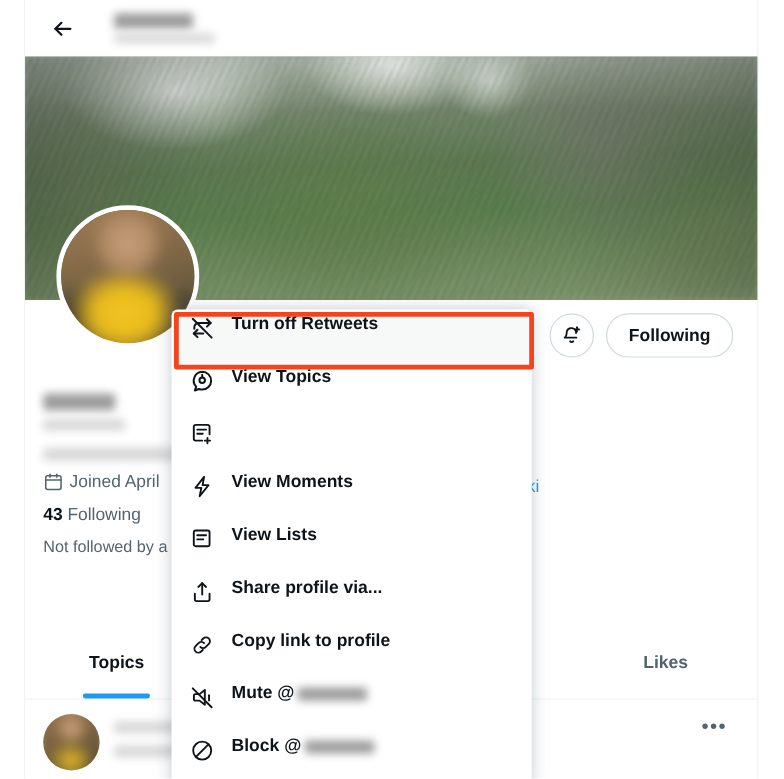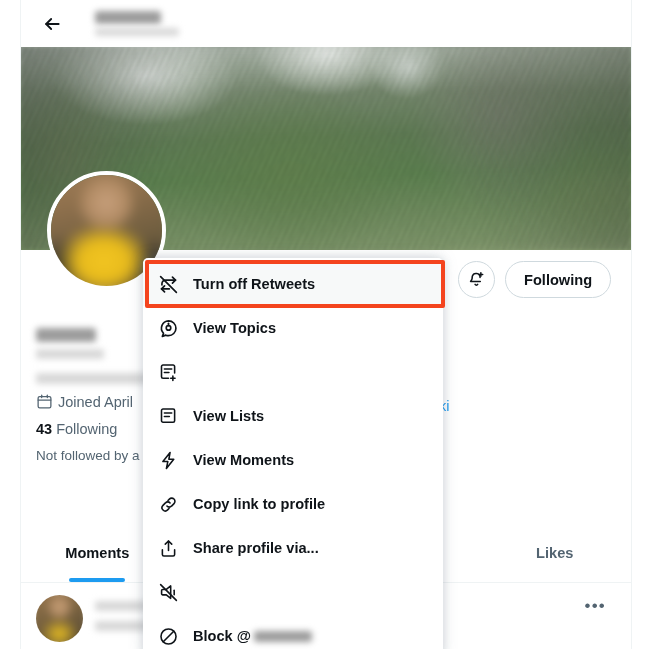--- a/index.html
+++ b/index.html
@@ -274,21 +274,21 @@
     width: 300px;
     background: #ffffff;
     border-radius: 5px;
     box-shadow: 0 0 10px rgba(101,119,134,0.22), 0 0 16px rgba(101,119,134,0.18);
     z-index: 10;
     padding: 4px 0 0 0;
     overflow: hidden;
   }
   .menu-item {
     display: flex;
-    align-items: center;
+    align-items: flex-start;
     height: 44px;
     padding: 0 14px;
     cursor: pointer;
     background: #fff;
   }
   .menu-item.highlighted { background: #f7f9f9; }
   .menu-icon {
     width: 22px; height: 22px;
     flex: 0 0 auto;
     display: flex; align-items: center; justify-content: center;
@@ -392,21 +392,21 @@
       <b>43</b>
       <span>Following</span>
     </div>
     <div class="not-followed">Not followed by a</div>
   </div>
 
   <div class="profile-link">ki</div>
 
   <div class="tabs">
     <div class="tab active">
-      <span>Moments</span>
+      <span>Topics</span>
     </div>
     <div class="tab">
       <span></span>
     </div>
     <div class="tab">
       <span></span>
     </div>
     <div class="tab">
       <span>Likes</span>
     </div>
@@ -462,66 +462,70 @@
           <line x1="7.3" y1="12" x2="12.5" y2="12"></line>
           <line x1="17" y1="16" x2="17" y2="21"></line>
           <line x1="14.5" y1="18.5" x2="19.5" y2="18.5"></line>
         </svg>
       </span>
     </div>
 
     <div class="menu-item">
       <span class="menu-icon">
         <svg width="21" height="21" viewBox="0 0 24 24" fill="none" stroke="#0f1419" stroke-width="1.8" stroke-linecap="round" stroke-linejoin="round">
+          <polygon points="13.8 2.8 5.6 13.2 11.2 13.2 9.6 21.2 18 10.6 12.4 10.6"></polygon>
+        </svg>
+      </span>
+      <span class="menu-label">View Moments</span>
+    </div>
+
+    <div class="menu-item">
+      <span class="menu-icon">
+        <svg width="21" height="21" viewBox="0 0 24 24" fill="none" stroke="#0f1419" stroke-width="1.8" stroke-linecap="round" stroke-linejoin="round">
           <rect x="4" y="3.5" width="15" height="15" rx="1.7"></rect>
           <line x1="7.3" y1="8" x2="15.7" y2="8"></line>
           <line x1="7.3" y1="12" x2="13" y2="12"></line>
         </svg>
       </span>
       <span class="menu-label">View Lists</span>
     </div>
 
     <div class="menu-item">
       <span class="menu-icon">
         <svg width="21" height="21" viewBox="0 0 24 24" fill="none" stroke="#0f1419" stroke-width="1.8" stroke-linecap="round" stroke-linejoin="round">
-          <polygon points="13.8 2.8 5.6 13.2 11.2 13.2 9.6 21.2 18 10.6 12.4 10.6"></polygon>
-        </svg>
-      </span>
-      <span class="menu-label">View Moments</span>
-    </div>
-
-    <div class="menu-item">
-      <span class="menu-icon">
-        <svg width="21" height="21" viewBox="0 0 24 24" fill="none" stroke="#0f1419" stroke-width="1.8" stroke-linecap="round" stroke-linejoin="round">
-          <path d="M10.2 13.8a3.6 3.6 0 0 0 5.3 0l2.8-2.8a3.7 3.7 0 0 0-5.3-5.2l-1.6 1.6"></path>
-          <path d="M13.8 10.2a3.6 3.6 0 0 0-5.3 0l-2.8 2.8a3.7 3.7 0 0 0 5.3 5.2l1.6-1.6"></path>
-        </svg>
-      </span>
-      <span class="menu-label">Copy link to profile</span>
-    </div>
-
-    <div class="menu-item">
-      <span class="menu-icon">
-        <svg width="21" height="21" viewBox="0 0 24 24" fill="none" stroke="#0f1419" stroke-width="1.8" stroke-linecap="round" stroke-linejoin="round">
           <path d="M5 13.5v5.3A1.7 1.7 0 0 0 6.7 20.5h10.6A1.7 1.7 0 0 0 19 18.8v-5.3"></path>
           <polyline points="8.3 7 12 3.4 15.7 7"></polyline>
           <line x1="12" y1="3.4" x2="12" y2="14.2"></line>
         </svg>
       </span>
       <span class="menu-label">Share profile via...</span>
     </div>
 
     <div class="menu-item">
       <span class="menu-icon">
         <svg width="21" height="21" viewBox="0 0 24 24" fill="none" stroke="#0f1419" stroke-width="1.8" stroke-linecap="round" stroke-linejoin="round">
+          <path d="M10.2 13.8a3.6 3.6 0 0 0 5.3 0l2.8-2.8a3.7 3.7 0 0 0-5.3-5.2l-1.6 1.6"></path>
+          <path d="M13.8 10.2a3.6 3.6 0 0 0-5.3 0l-2.8 2.8a3.7 3.7 0 0 0 5.3 5.2l1.6-1.6"></path>
+        </svg>
+      </span>
+      <span class="menu-label">Copy link to profile</span>
+    </div>
+
+    <div class="menu-item">
+      <span class="menu-icon">
+        <svg width="21" height="21" viewBox="0 0 24 24" fill="none" stroke="#0f1419" stroke-width="1.8" stroke-linecap="round" stroke-linejoin="round">
           <path d="M14.5 4.5v14.2l-5-4H5.4a1.3 1.3 0 0 1-1.3-1.3V9.8a1.3 1.3 0 0 1 1.3-1.3h4.1z"></path>
           <line x1="18.5" y1="9.5" x2="18.5" y2="14.5"></line>
           <line x1="3" y1="3" x2="21" y2="21"></line>
         </svg>
       </span>
+      <span class="menu-label">
+        <span>Mute @</span>
+          <span class="redact dark rd-menu-handle w2">&nbsp;</span>
+      </span>
     </div>
 
     <div class="menu-item">
       <span class="menu-icon">
         <svg width="21" height="21" viewBox="0 0 24 24" fill="none" stroke="#0f1419" stroke-width="1.8" stroke-linecap="round" stroke-linejoin="round">
           <circle cx="12" cy="12" r="8.6"></circle>
           <line x1="6" y1="18" x2="18" y2="6"></line>
         </svg>
       </span>
       <span class="menu-label">

